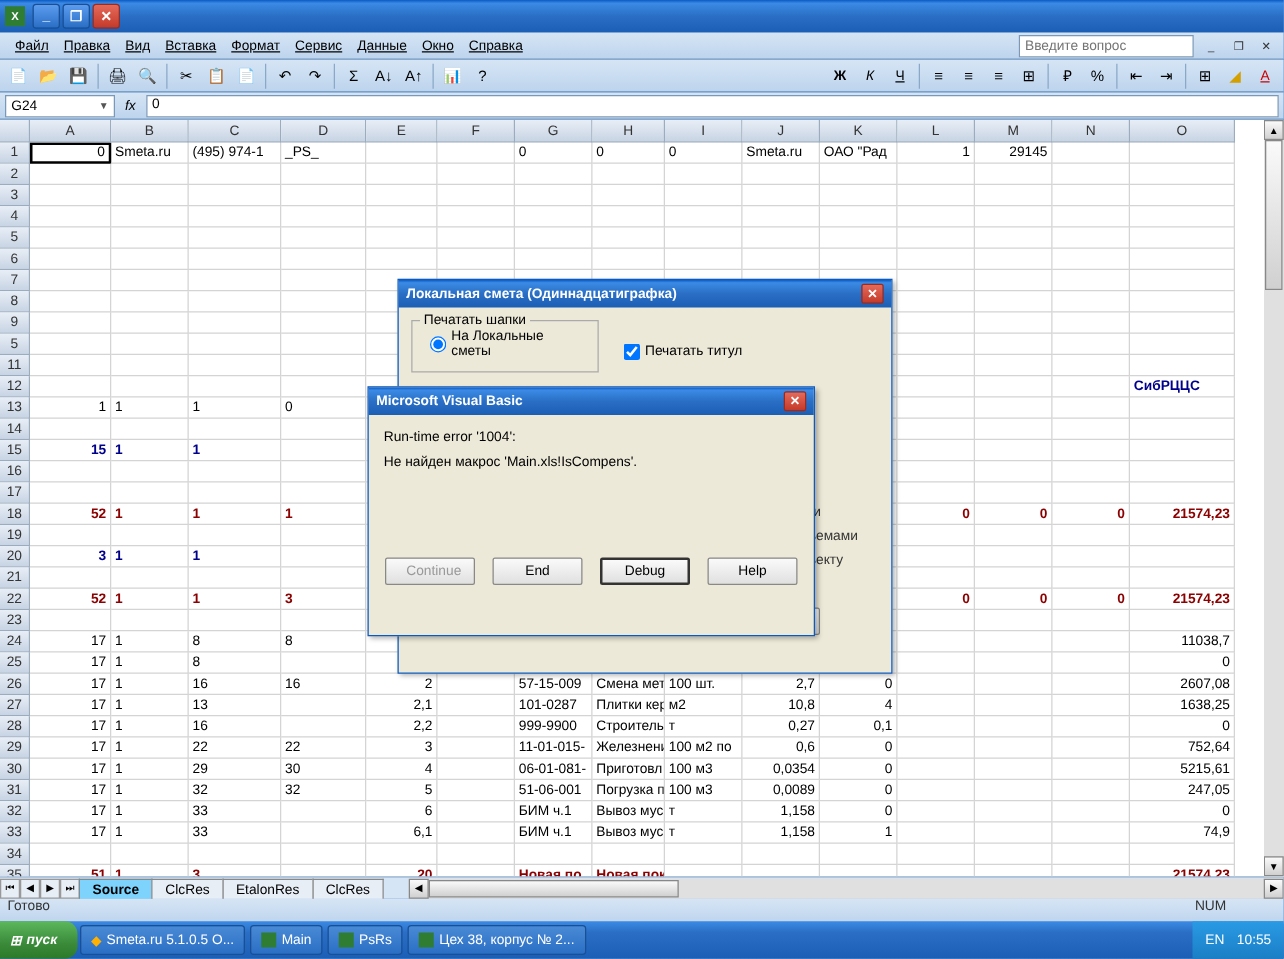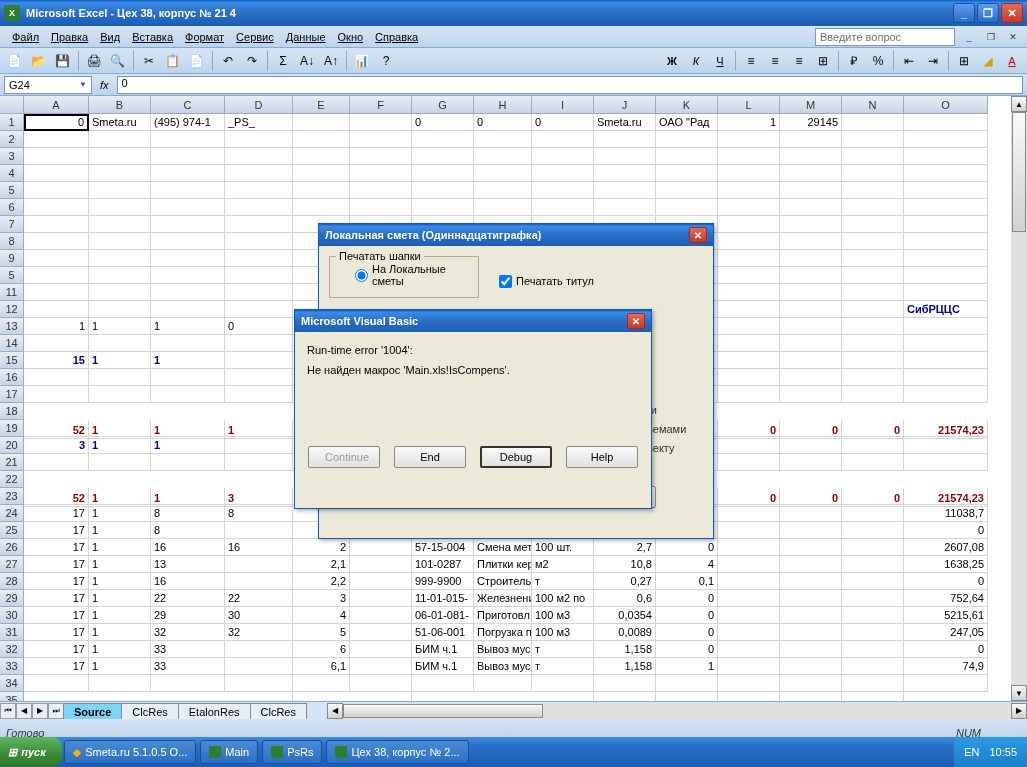--- a/index.html
+++ b/index.html
@@ -27,43 +27,43 @@
 .grid-area { position: relative; background: white; height: 605px; overflow: hidden; }
 .colheads { display: flex; height: 18px; position: sticky; top: 0; }
 .corner { width: 24px; min-width: 24px; height: 18px; background: linear-gradient(to bottom, #e8eef6, #c8d4e4); border-right: 1px solid #9aacbe; border-bottom: 1px solid #9aacbe; }
 .colhead { height: 18px; background: linear-gradient(to bottom, #e8eef6, #c8d4e4); border-right: 1px solid #9aacbe; border-bottom: 1px solid #9aacbe; text-align: center; line-height: 18px; color: #333; }
 .colA { width: 65px; min-width: 65px; } .colB { width: 62px; min-width: 62px; } .colC { width: 74px; min-width: 74px; } .colD { width: 68px; min-width: 68px; } .colE { width: 57px; min-width: 57px; } .colF { width: 62px; min-width: 62px; } .colG { width: 62px; min-width: 62px; } .colH { width: 58px; min-width: 58px; } .colI { width: 62px; min-width: 62px; } .colJ { width: 62px; min-width: 62px; } .colK { width: 62px; min-width: 62px; } .colL { width: 62px; min-width: 62px; } .colM { width: 62px; min-width: 62px; } .colN { width: 62px; min-width: 62px; } .colO { width: 84px; min-width: 84px; }
 .row { display: flex; height: 17px; }
 .rowhead { width: 24px; min-width: 24px; height: 17px; background: linear-gradient(to bottom, #e8eef6, #c8d4e4); border-right: 1px solid #9aacbe; border-bottom: 1px solid #9aacbe; text-align: center; line-height: 17px; color: #333; }
 .cell { height: 17px; border-right: 1px solid #d4d4d4; border-bottom: 1px solid #d4d4d4; padding: 0 3px; line-height: 17px; overflow: hidden; white-space: nowrap; text-align: right; }
 .cell.txt { text-align: left; }
 .cell.sel { border: 2px solid #000; line-height: 13px; }
-.darkred { color: #8b0000; font-weight: bold; margin-top: 19px; }
+.darkred { color: #8b0000; font-weight: bold; }
 .darkblue { color: #00008b; font-weight: bold; }
 .bold { font-weight: bold; }
 .tabs-row { height: 18px; background: #d6e5f5; display: flex; align-items: center; border-top: 1px solid #8aa8c8; }
 .tabnav { display: flex; }
 .tabnavbtn { width: 16px; height: 16px; border: 1px solid #999; background: #e8eef6; display: flex; align-items: center; justify-content: center; font-size: 8px; cursor: pointer; }
 .sheettab { height: 16px; padding: 0 10px; background: #e8eef6; border: 1px solid #888; border-top-left-radius: 0; border-bottom: none; line-height: 16px; margin-left: -1px; cursor: pointer; }
 .sheettab.active { background: #7dd3fc; font-weight: bold; }
 .hscroll { flex: 1; height: 16px; background: #e0e0e0; margin-left: 20px; display: flex; align-items: center; }
 .hscroll .thumb { width: 200px; height: 14px; background: linear-gradient(to bottom, #fafafa, #d0d0d0); border: 1px solid #888; }
 .hscroll .arrbtn { width: 16px; height: 16px; background: linear-gradient(to bottom, #fafafa, #d0d0d0); border: 1px solid #888; display: flex; align-items: center; justify-content: center; font-size: 8px; }
-.statusbar { height: 20px; background: linear-gradient(to bottom, #d6e5f5, #bdd4ed); display: flex; align-items: flex-end; padding: 0 6px; color: #333; font-style: italic; }
+.statusbar { height: 20px; background: linear-gradient(to bottom, #d6e5f5, #bdd4ed); display: flex; align-items: flex-start; padding: 0 6px; color: #333; }
 .statusbar .num { margin-left: auto; margin-right: 40px; }
 .taskbar { position: absolute; bottom: 0; left: 0; right: 0; height: 30px; background: linear-gradient(to bottom, #3b8ae5, #2a6fc5 30%, #1a5fb5); display: flex; align-items: center; }
 .startbtn { height: 30px; padding: 0 16px 0 8px; background: linear-gradient(to bottom, #5cb85c, #3a8a3a 60%, #2a7a2a); color: white; font-weight: bold; font-style: italic; display: flex; align-items: center; gap: 4px; border-radius: 0 10px 10px 0; }
 .taskitem { height: 24px; padding: 0 8px; margin: 0 2px; background: linear-gradient(to bottom, #4a8ad5, #2a6fc5); border: 1px solid #1a4f95; border-radius: 3px; color: white; display: flex; align-items: center; gap: 4px; cursor: pointer; max-width: 150px; overflow: hidden; white-space: nowrap; }
 .tray { margin-left: auto; height: 30px; background: linear-gradient(to bottom, #2a9ae5, #1a7fc5); padding: 0 10px; display: flex; align-items: center; color: white; gap: 10px; }
 .dialog { position: absolute; background: #ece9d8; border: 1px solid #0a5ac4; box-shadow: 2px 2px 4px rgba(0,0,0,0.3); }
 .dialog .dtitle { height: 22px; background: linear-gradient(to bottom, #0a5ac4, #3b8ae5 10%, #2a6fc5 50%, #1a5fb5); color: white; font-weight: bold; display: flex; align-items: center; padding: 0 6px; }
 .dialog .dtitle .dclose { margin-left: auto; width: 18px; height: 16px; background: linear-gradient(to bottom, #e56a5a, #c43a2a); border: 1px solid #a02a1a; border-radius: 2px; display: flex; align-items: center; justify-content: center; color: white; font-size: 10px; font-weight: bold; cursor: pointer; }
 .dialog1 { top: 223px; left: 318px; width: 396px; height: 316px; }
 .dialog1 .body { padding: 10px; }
-.groupbox { border: 1px solid #aaa; padding: 4px 25px 8px; position: relative; margin-bottom: 8px; }
+.groupbox { border: 1px solid #aaa; padding: 4px 14px 8px; position: relative; margin-bottom: 8px; }
 .groupbox .glabel { position: absolute; top: -7px; left: 6px; background: #ece9d8; padding: 0 3px; }
 .radio, .check { display: flex; align-items: center; gap: 4px; margin: 2px 0; }
 .radio input, .check input { margin: 0; }
 .dlgbtn { height: 22px; padding: 0 16px; background: linear-gradient(to bottom, #fafafa, #e0e0e0); border: 1px solid #888; border-radius: 2px; cursor: pointer; }
 .dialog1 .btnrow { display: flex; justify-content: space-around; margin-top: 180px; }
 .dialog2 { top: 309px; left: 294px; width: 358px; height: 200px; z-index: 10; }
 .dialog2 .body { padding: 12px; }
 .dialog2 .msg { margin-bottom: 8px; }
 .dialog2 .btnrow { display: flex; gap: 14px; justify-content: center; margin-top: 70px; }
 .dialog2 .dlgbtn { width: 72px; text-align: center; }
@@ -72,21 +72,20 @@
 .vscroll .arrbtn { width: 16px; height: 16px; background: linear-gradient(to bottom, #fafafa, #d0d0d0); border: 1px solid #888; display: flex; align-items: center; justify-content: center; font-size: 8px; }
 .vscroll .thumb { width: 14px; height: 120px; background: linear-gradient(to bottom, #fafafa, #d0d0d0); border: 1px solid #888; margin: 0 auto; }
 .partial-opts { position: absolute; top: 378px; left: 640px; font-size: 11px; color: #333; }
 .partial-opts div { margin: 7px 0; }
 </style>
 </head>
 <body>
 
 <div class="titlebar">
   <div class="excel-icon">X</div>
-  <div class="title-text">Microsoft Excel - Цех 38, корпус № 21 4</div>
   <div class="winbtns">
     <div class="winbtn">_</div>
     <div class="winbtn">❐</div>
     <div class="winbtn close">✕</div>
   </div>
 </div>
 
 <div class="menubar">
   <span class="menu"><u>Файл</u></span>
   <span class="menu"><u>Правка</u></span>
@@ -633,21 +632,21 @@
         <div class="cell colO">0</div>
       </div>
       <div class="row">
         <div class="rowhead">26</div>
         <div class="cell colA">17</div>
         <div class="cell colB txt">1</div>
         <div class="cell colC txt">16</div>
         <div class="cell colD txt">16</div>
         <div class="cell colE">2</div>
         <div class="cell colF"></div>
-        <div class="cell colG txt">57-15-004</div>
+        <div class="cell colG txt">57-15-009</div>
         <div class="cell colH txt">Смена мет</div>
         <div class="cell colI txt">100 шт.</div>
         <div class="cell colJ">2,7</div>
         <div class="cell colK">0</div>
         <div class="cell colL"></div>
         <div class="cell colM"></div>
         <div class="cell colN"></div>
         <div class="cell colO">2607,08</div>
       </div>
       <div class="row">

